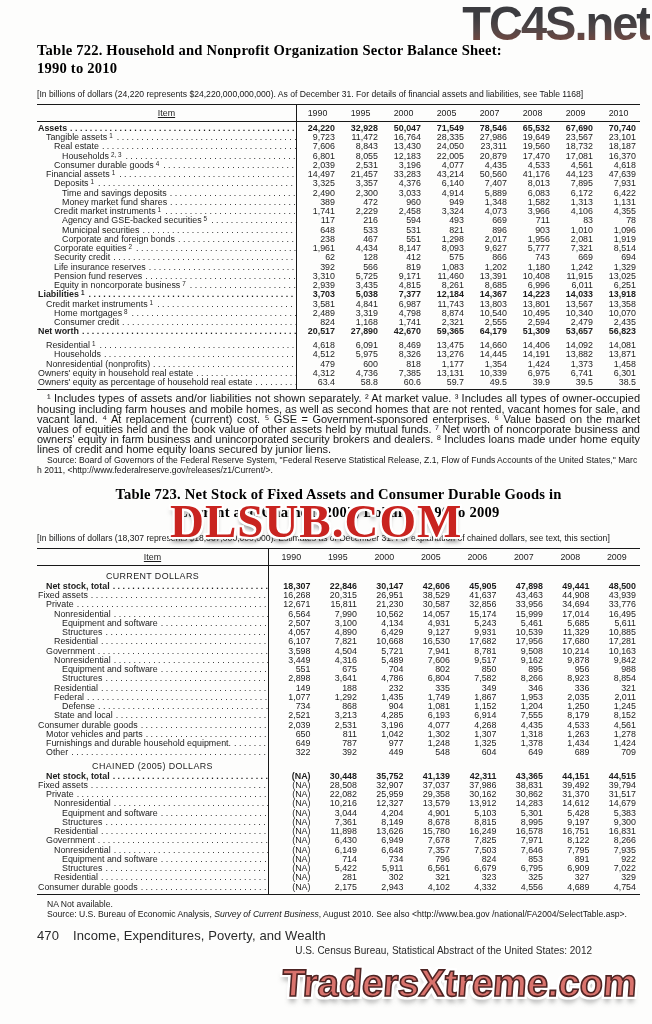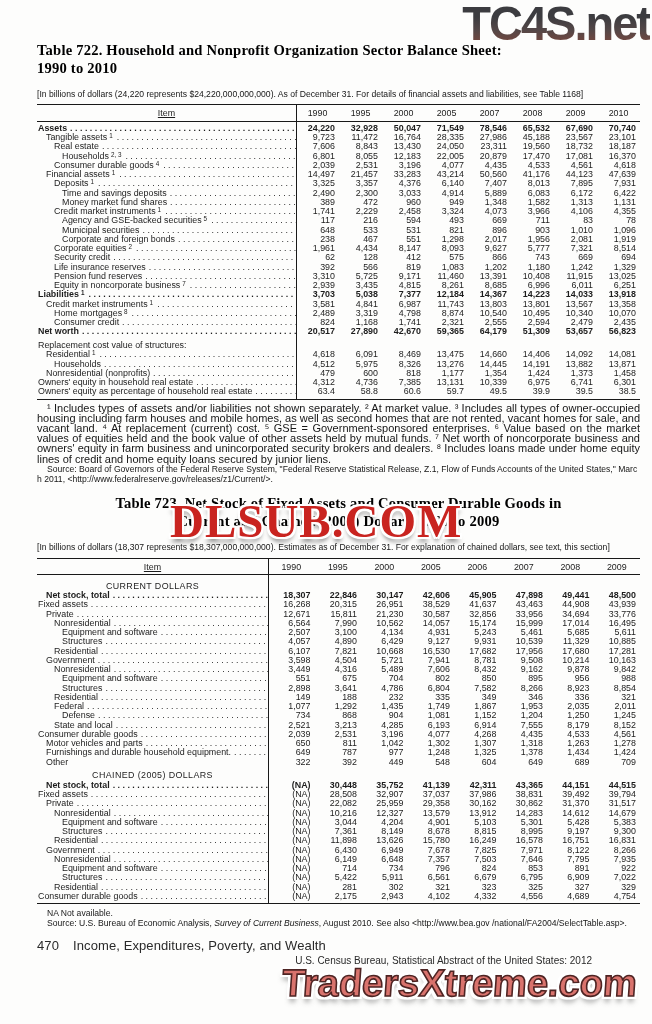--- a/index.html
+++ b/index.html
@@ -160,21 +160,21 @@
             <div class="lc" style="padding-left: 9px;">
               <div class="lt">Tangible assets</div>
               <sup>1</sup>
               <div class="dots"></div>
             </div>
             <div class="v">9,723</div>
             <div class="v">11,472</div>
             <div class="v">16,764</div>
             <div class="v">28,335</div>
             <div class="v">27,986</div>
-            <div class="v">45,188</div>
+            <div class="v">19,649</div>
             <div class="v">23,567</div>
             <div class="v">23,101</div>
           </div>
           <div class="row">
             <div class="lc" style="padding-left: 17px;">
               <div class="lt">Real estate</div>
               <div class="dots"></div>
             </div>
             <div class="v">7,606</div>
             <div class="v">8,843</div>
@@ -470,25 +470,20 @@
             <div class="v">20,517</div>
             <div class="v">27,890</div>
             <div class="v">42,670</div>
             <div class="v">59,365</div>
             <div class="v">64,179</div>
             <div class="v">51,309</div>
             <div class="v">53,657</div>
             <div class="v">56,823</div>
           </div>
           <div class="sprow"></div>
-          <div class="row">
-            <div class="lc" style="padding-left: 1px;">
-              <div class="lt">Replacement cost value of structures:</div>
-            </div>
-          </div>
           <div class="row">
             <div class="lc" style="padding-left: 9px;">
               <div class="lt">Residential</div>
               <sup>1</sup>
               <div class="dots"></div>
             </div>
             <div class="v">4,618</div>
             <div class="v">6,091</div>
             <div class="v">8,469</div>
             <div class="v">13,475</div>
@@ -696,21 +691,21 @@
           </div>
           <div class="row">
             <div class="lc" style="padding-left: 17px;">
               <div class="lt">Nonresidential</div>
               <div class="dots"></div>
             </div>
             <div class="v">3,449</div>
             <div class="v">4,316</div>
             <div class="v">5,489</div>
             <div class="v">7,606</div>
-            <div class="v">8,432</div>
+            <div class="v">9,517</div>
             <div class="v">9,162</div>
             <div class="v">9,878</div>
             <div class="v">9,842</div>
           </div>
           <div class="row">
             <div class="lc" style="padding-left: 25px;">
               <div class="lt">Equipment and software</div>
               <div class="dots"></div>
             </div>
             <div class="v">551</div>
@@ -828,21 +823,21 @@
             <div class="v">649</div>
             <div class="v">787</div>
             <div class="v">977</div>
             <div class="v">1,248</div>
             <div class="v">1,325</div>
             <div class="v">1,378</div>
             <div class="v">1,434</div>
             <div class="v">1,424</div>
           </div>
           <div class="row">
-            <div class="lc" style="padding-left: 9px; flex-direction: column;">
+            <div class="lc" style="padding-left: 9px;">
               <div class="lt">Other</div>
               <div class="dots"></div>
             </div>
             <div class="v">322</div>
             <div class="v">392</div>
             <div class="v">449</div>
             <div class="v">548</div>
             <div class="v">604</div>
             <div class="v">649</div>
             <div class="v">689</div>

